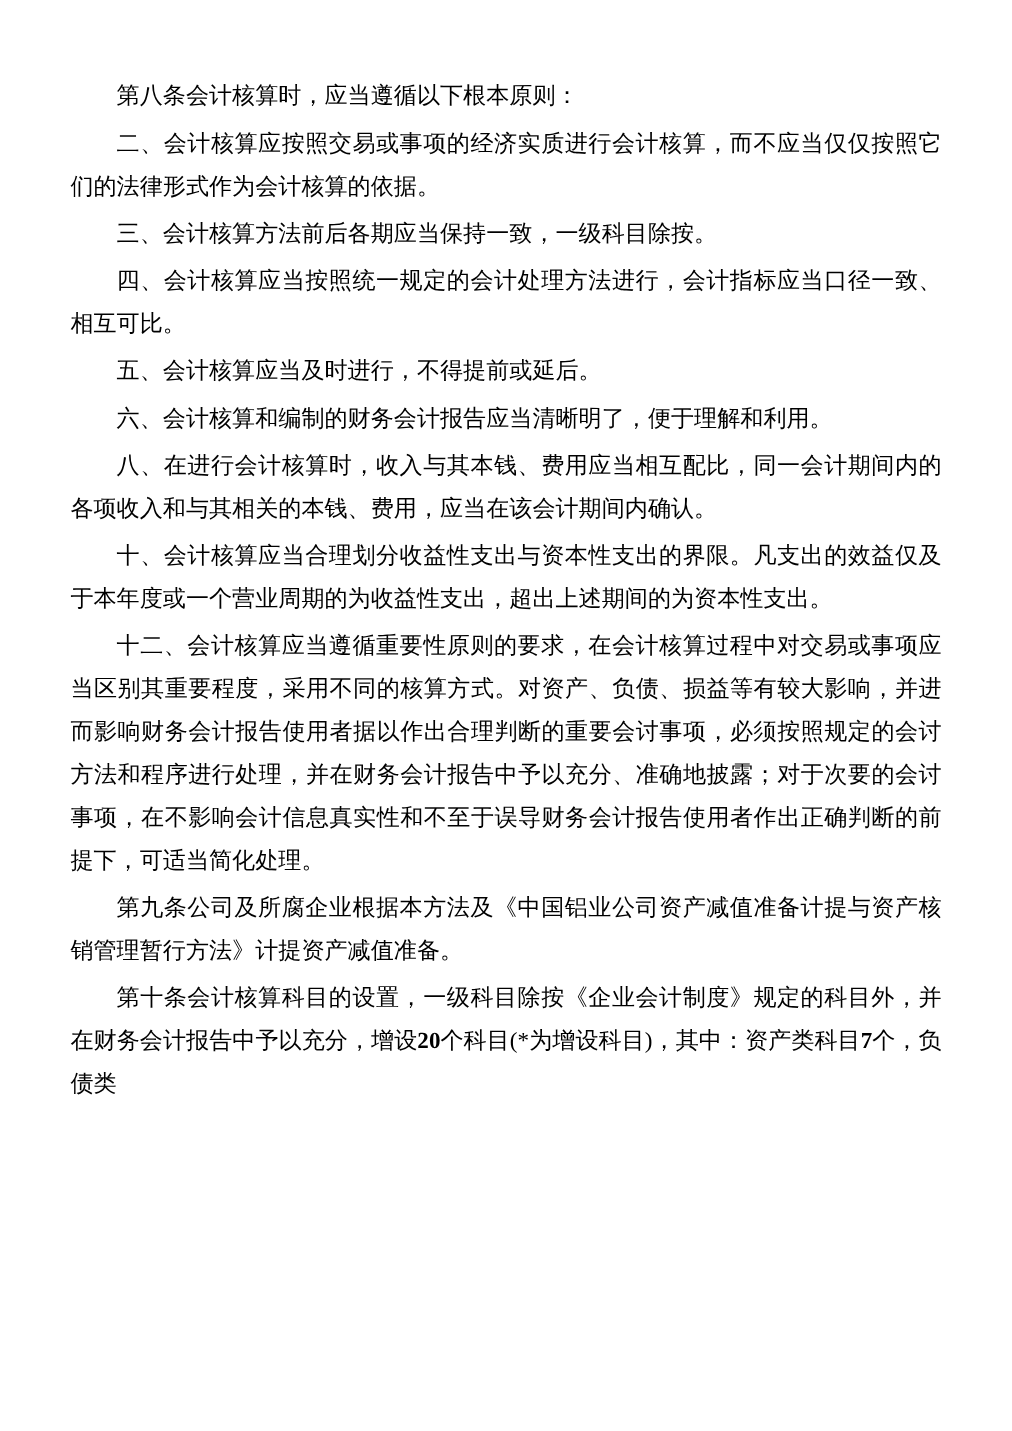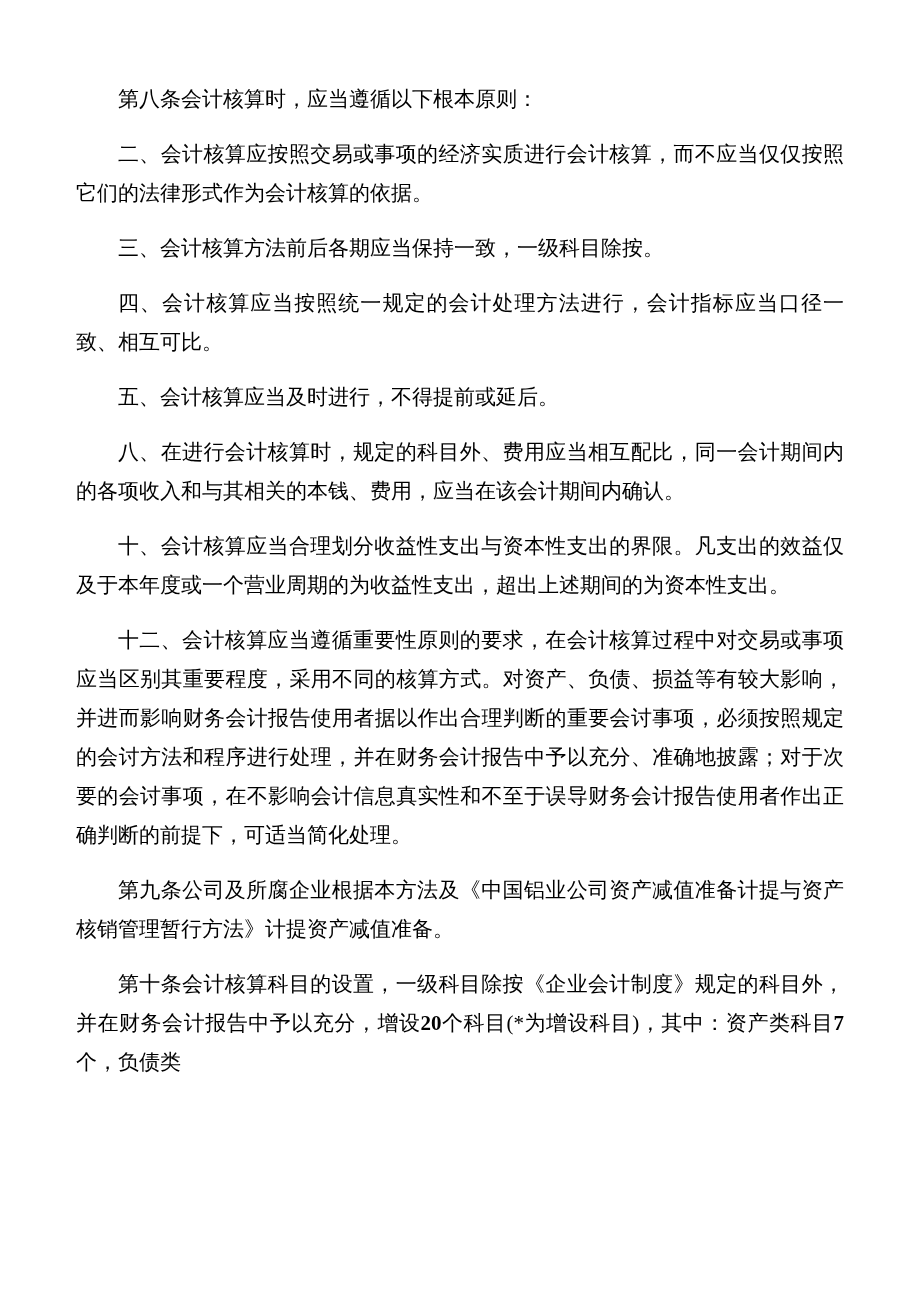--- a/index.html
+++ b/index.html
@@ -16,21 +16,21 @@
     font-family: "Liberation Serif", "DejaVu Serif", serif;
   }
   .doc-body {
     position: absolute;
     left: 60px;
     top: 64px;
     width: 800px;
     color: #000000;
   }
   .para {
-    margin: 16px;
+    margin: 4px;
     padding: 0;
     font-size: 21px;
     line-height: 39px;
     text-align: justify;
     text-indent: 2em;
     color: #000000;
     word-break: normal;
     overflow-wrap: break-word;
   }
   .para .bold {
@@ -40,19 +40,20 @@
 </head>
 <body>
 
 <div class="page">
   <main class="doc-body">
       <p class="para"><span>第八条会计核算时，应当遵循以下根本原则：</span></p>
       <p class="para"><span>二、会计核算应按照交易或事项的经济实质进行会计核算，而不应当仅仅按照它们的法律形式作为会计核算的依据。</span></p>
       <p class="para"><span>三、会计核算方法前后各期应当保持一致，一级科目除按。</span></p>
       <p class="para"><span>四、会计核算应当按照统一规定的会计处理方法进行，会计指标应当口径一致、相互可比。</span></p>
       <p class="para"><span>五、会计核算应当及时进行，不得提前或延后。</span></p>
-      <p class="para"><span>八、在进行会计核算时，规定的科目外、费用应当相互配比，同一会计期间内的各项收入和与其相关的本钱、费用，应当在该会计期间内确认。</span></p>
+      <p class="para"><span>六、会计核算和编制的财务会计报告应当清晰明了，便于理解和利用。</span></p>
+      <p class="para"><span>八、在进行会计核算时，收入与其本钱、费用应当相互配比，同一会计期间内的各项收入和与其相关的本钱、费用，应当在该会计期间内确认。</span></p>
       <p class="para"><span>十、会计核算应当合理划分收益性支出与资本性支出的界限。凡支出的效益仅及于本年度或一个营业周期的为收益性支出，超出上述期间的为资本性支出。</span></p>
       <p class="para"><span>十二、会计核算应当遵循重要性原则的要求，在会计核算过程中对交易或事项应当区别其重要程度，采用不同的核算方式。对资产、负债、损益等有较大影响，并进而影响财务会计报告使用者据以作出合理判断的重要会讨事项，必须按照规定的会讨方法和程序进行处理，并在财务会计报告中予以充分、准确地披露；对于次要的会讨事项，在不影响会计信息真实性和不至于误导财务会计报告使用者作出正确判断的前提下，可适当简化处理。</span></p>
       <p class="para"><span>第九条公司及所腐企业根据本方法及《中国铝业公司资产减值准备计提与资产核销管理暂行方法》计提资产减值准备。</span></p>
       <p class="para"><span>第十条会计核算科目的设置，一级科目除按《企业会计制度》规定的科目外，并在财务会计报告中予以充分，增设</span><span class="bold">20</span><span>个科目(*为增设科目)，其中：资产类科目</span><span class="bold">7</span><span>个，负债类</span></p>
     </main>
 </div>
 
 </body></html>

